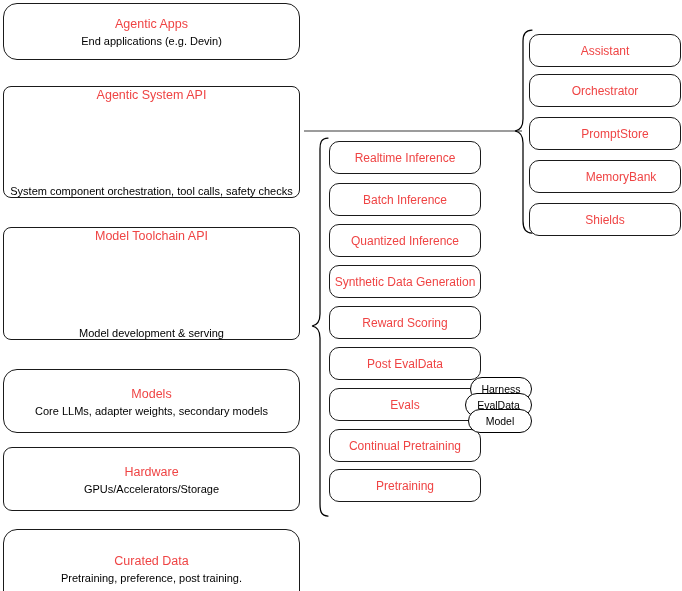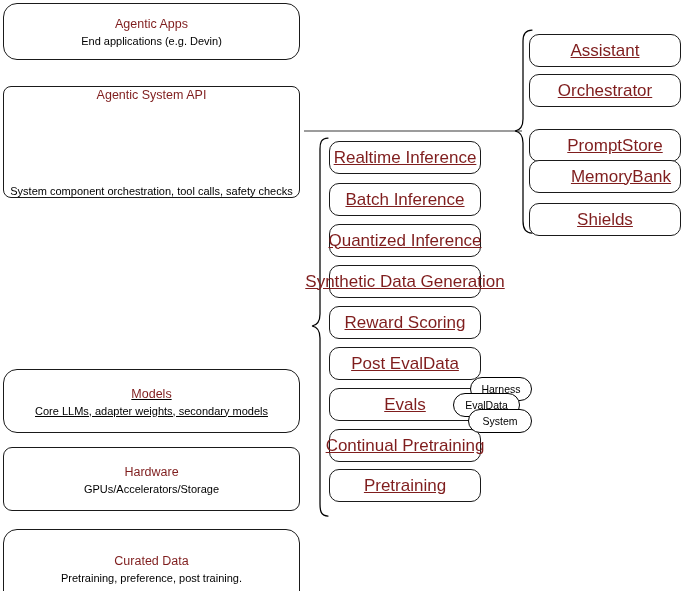--- a/index.html
+++ b/index.html
@@ -30,21 +30,21 @@
     border-radius: 12px;
     display: flex;
     flex-direction: column;
     align-items: center;
     justify-content: center;
     text-align: center;
   }
   .box .title {
     font-size: 12.5px;
     line-height: 16px;
-    color: #7f1d1d;
+    color: #ef4444;
     white-space: nowrap;
   }
   .box .subtitle {
     font-size: 11px;
     line-height: 12px;
     color: #000000;
     margin-top: 3px;
     white-space: nowrap;
   }
 
@@ -57,23 +57,22 @@
   .layer.tall { border-radius: 8px; justify-content: space-between; }
 
   
   .chip {
     width: 152px;
     height: 33px;
     border-radius: 10px;
     border-width: 1.3px;
   }
   .chip .title {
-    font-size: 17px;
+    font-size: 12px;
     line-height: 14px;
-    text-decoration: underline;
   }
   .chip.mid { left: 329px; }
   .chip.right { left: 529px; }
 
   
   .pill {
     position: absolute;
     box-sizing: border-box;
     background: #ffffff;
     border: 1.3px solid #000000;
@@ -110,22 +109,26 @@
   <div class="box layer" style="top:3px; height:57px;">
     <div class="title">Agentic Apps</div>
     <div class="subtitle">End applications (e.g. Devin)</div>
   </div>
 
   <div class="box layer tall" style="top:86px; height:112px;">
     <div class="title">Agentic System API</div>
     <div class="subtitle">System component orchestration, tool calls, safety checks</div>
   </div>
 
-
-  <div class="box layer" style="top:369px; height:64px;text-decoration:underline;">
+  <div class="box layer tall" style="top:227px; height:113px;">
+    <div class="title">Model Toolchain API</div>
+    <div class="subtitle">Model development &amp; serving</div>
+  </div>
+
+  <div class="box layer" style="top:369px; height:64px;">
     <div class="title">Models</div>
     <div class="subtitle">Core LLMs, adapter weights, secondary models</div>
   </div>
 
   <div class="box layer" style="top:447px; height:64px;border-radius:9px;">
     <div class="title">Hardware</div>
     <div class="subtitle">GPUs/Accelerators/Storage</div>
   </div>
 
   <div class="box layer" style="top:529px; height:78px;">
@@ -185,30 +188,30 @@
     <div class="title">Evals</div>
   </div>
   <div class="box chip mid" style="top:429px;align-items:center;">
     <div class="title">Continual Pretraining</div>
   </div>
   <div class="box chip mid" style="top:469px;">
     <div class="title">Pretraining</div>
   </div>
 
   <div class="pill" style="left:470px; top:377px; width:62px;">Harness</div>
-  <div class="pill" style="left:453px; top:393px; width:67px;">EvalData</div>
-  <div class="pill" style="left:468px; top:409px; width:64px;">System</div>
+  <div class="pill" style="left:465px; top:393px; width:67px;">EvalData</div>
+  <div class="pill" style="left:468px; top:409px; width:64px;">Model</div>
 
   <div class="box chip right" style="top:34px;">
     <div class="title">Assistant</div>
   </div>
   <div class="box chip right" style="top:74px;">
     <div class="title">Orchestrator</div>
   </div>
-  <div class="box chip right" style="top:129px;padding-left:20px;">
+  <div class="box chip right" style="top:117px;padding-left:20px;">
     <div class="title">PromptStore</div>
   </div>
   <div class="box chip right" style="top:160px;padding-left:32px;">
     <div class="title">MemoryBank</div>
   </div>
   <div class="box chip right" style="top:203px;">
     <div class="title">Shields</div>
   </div>
 
 </div>

